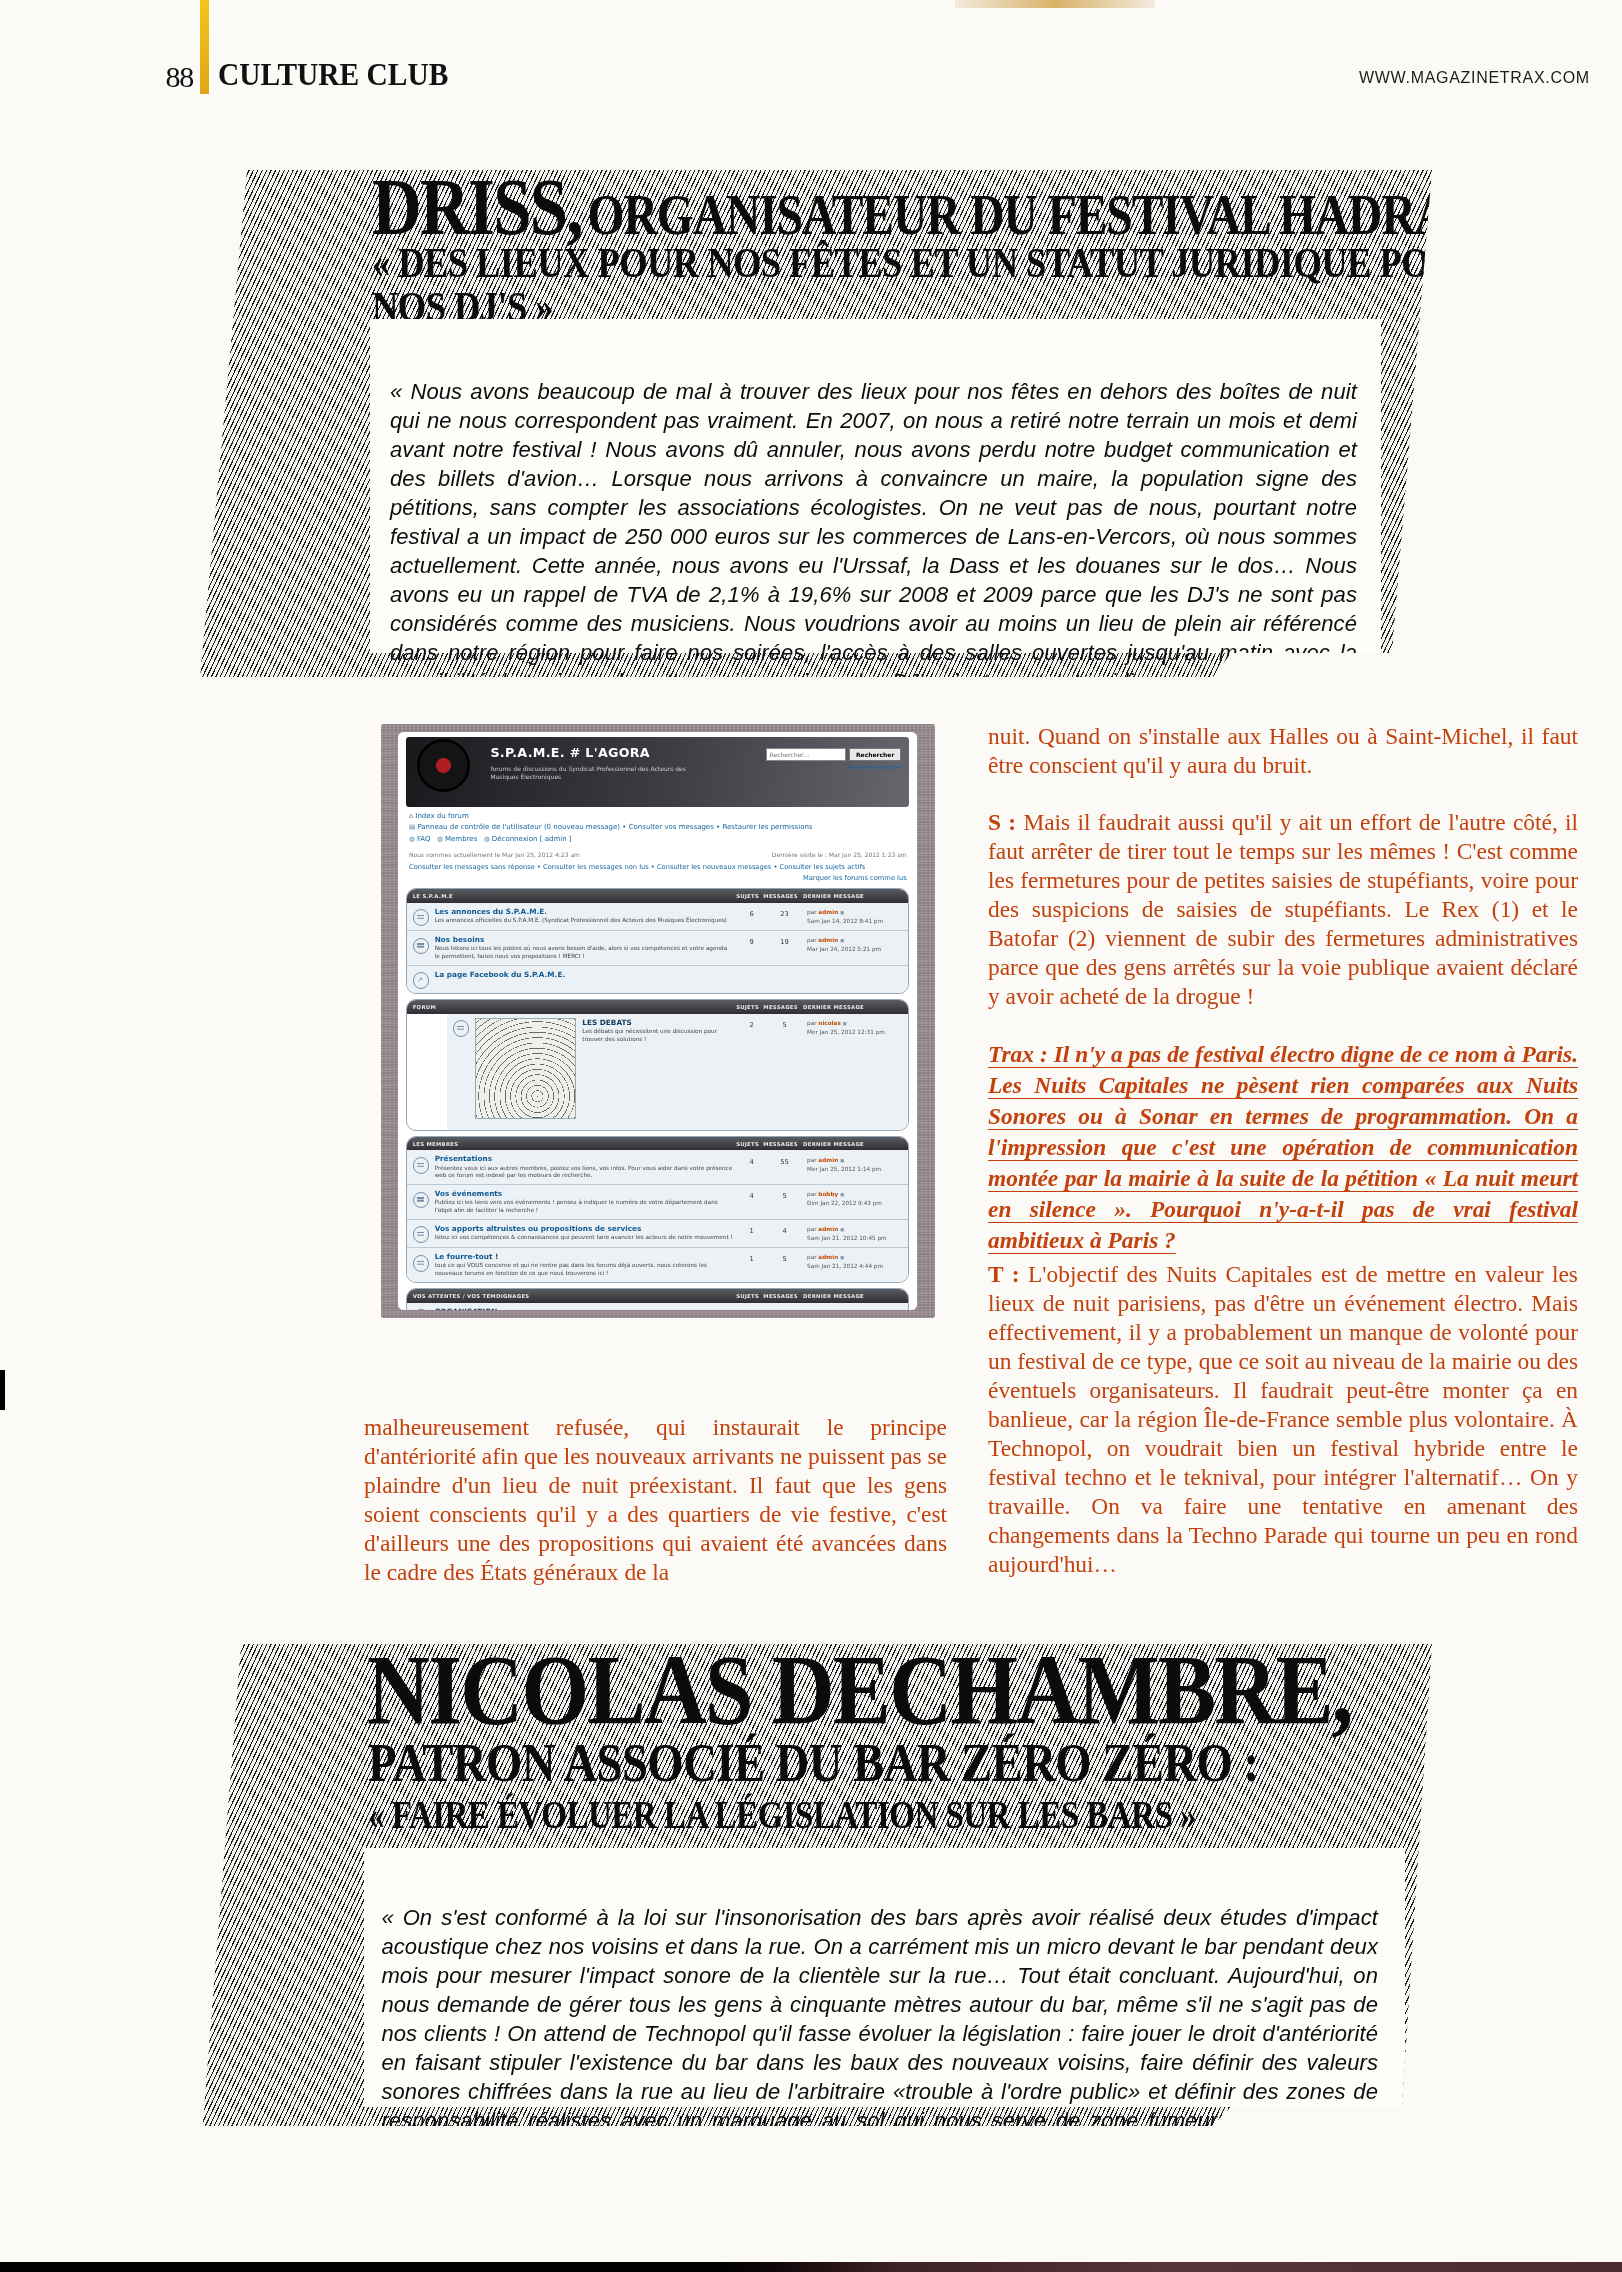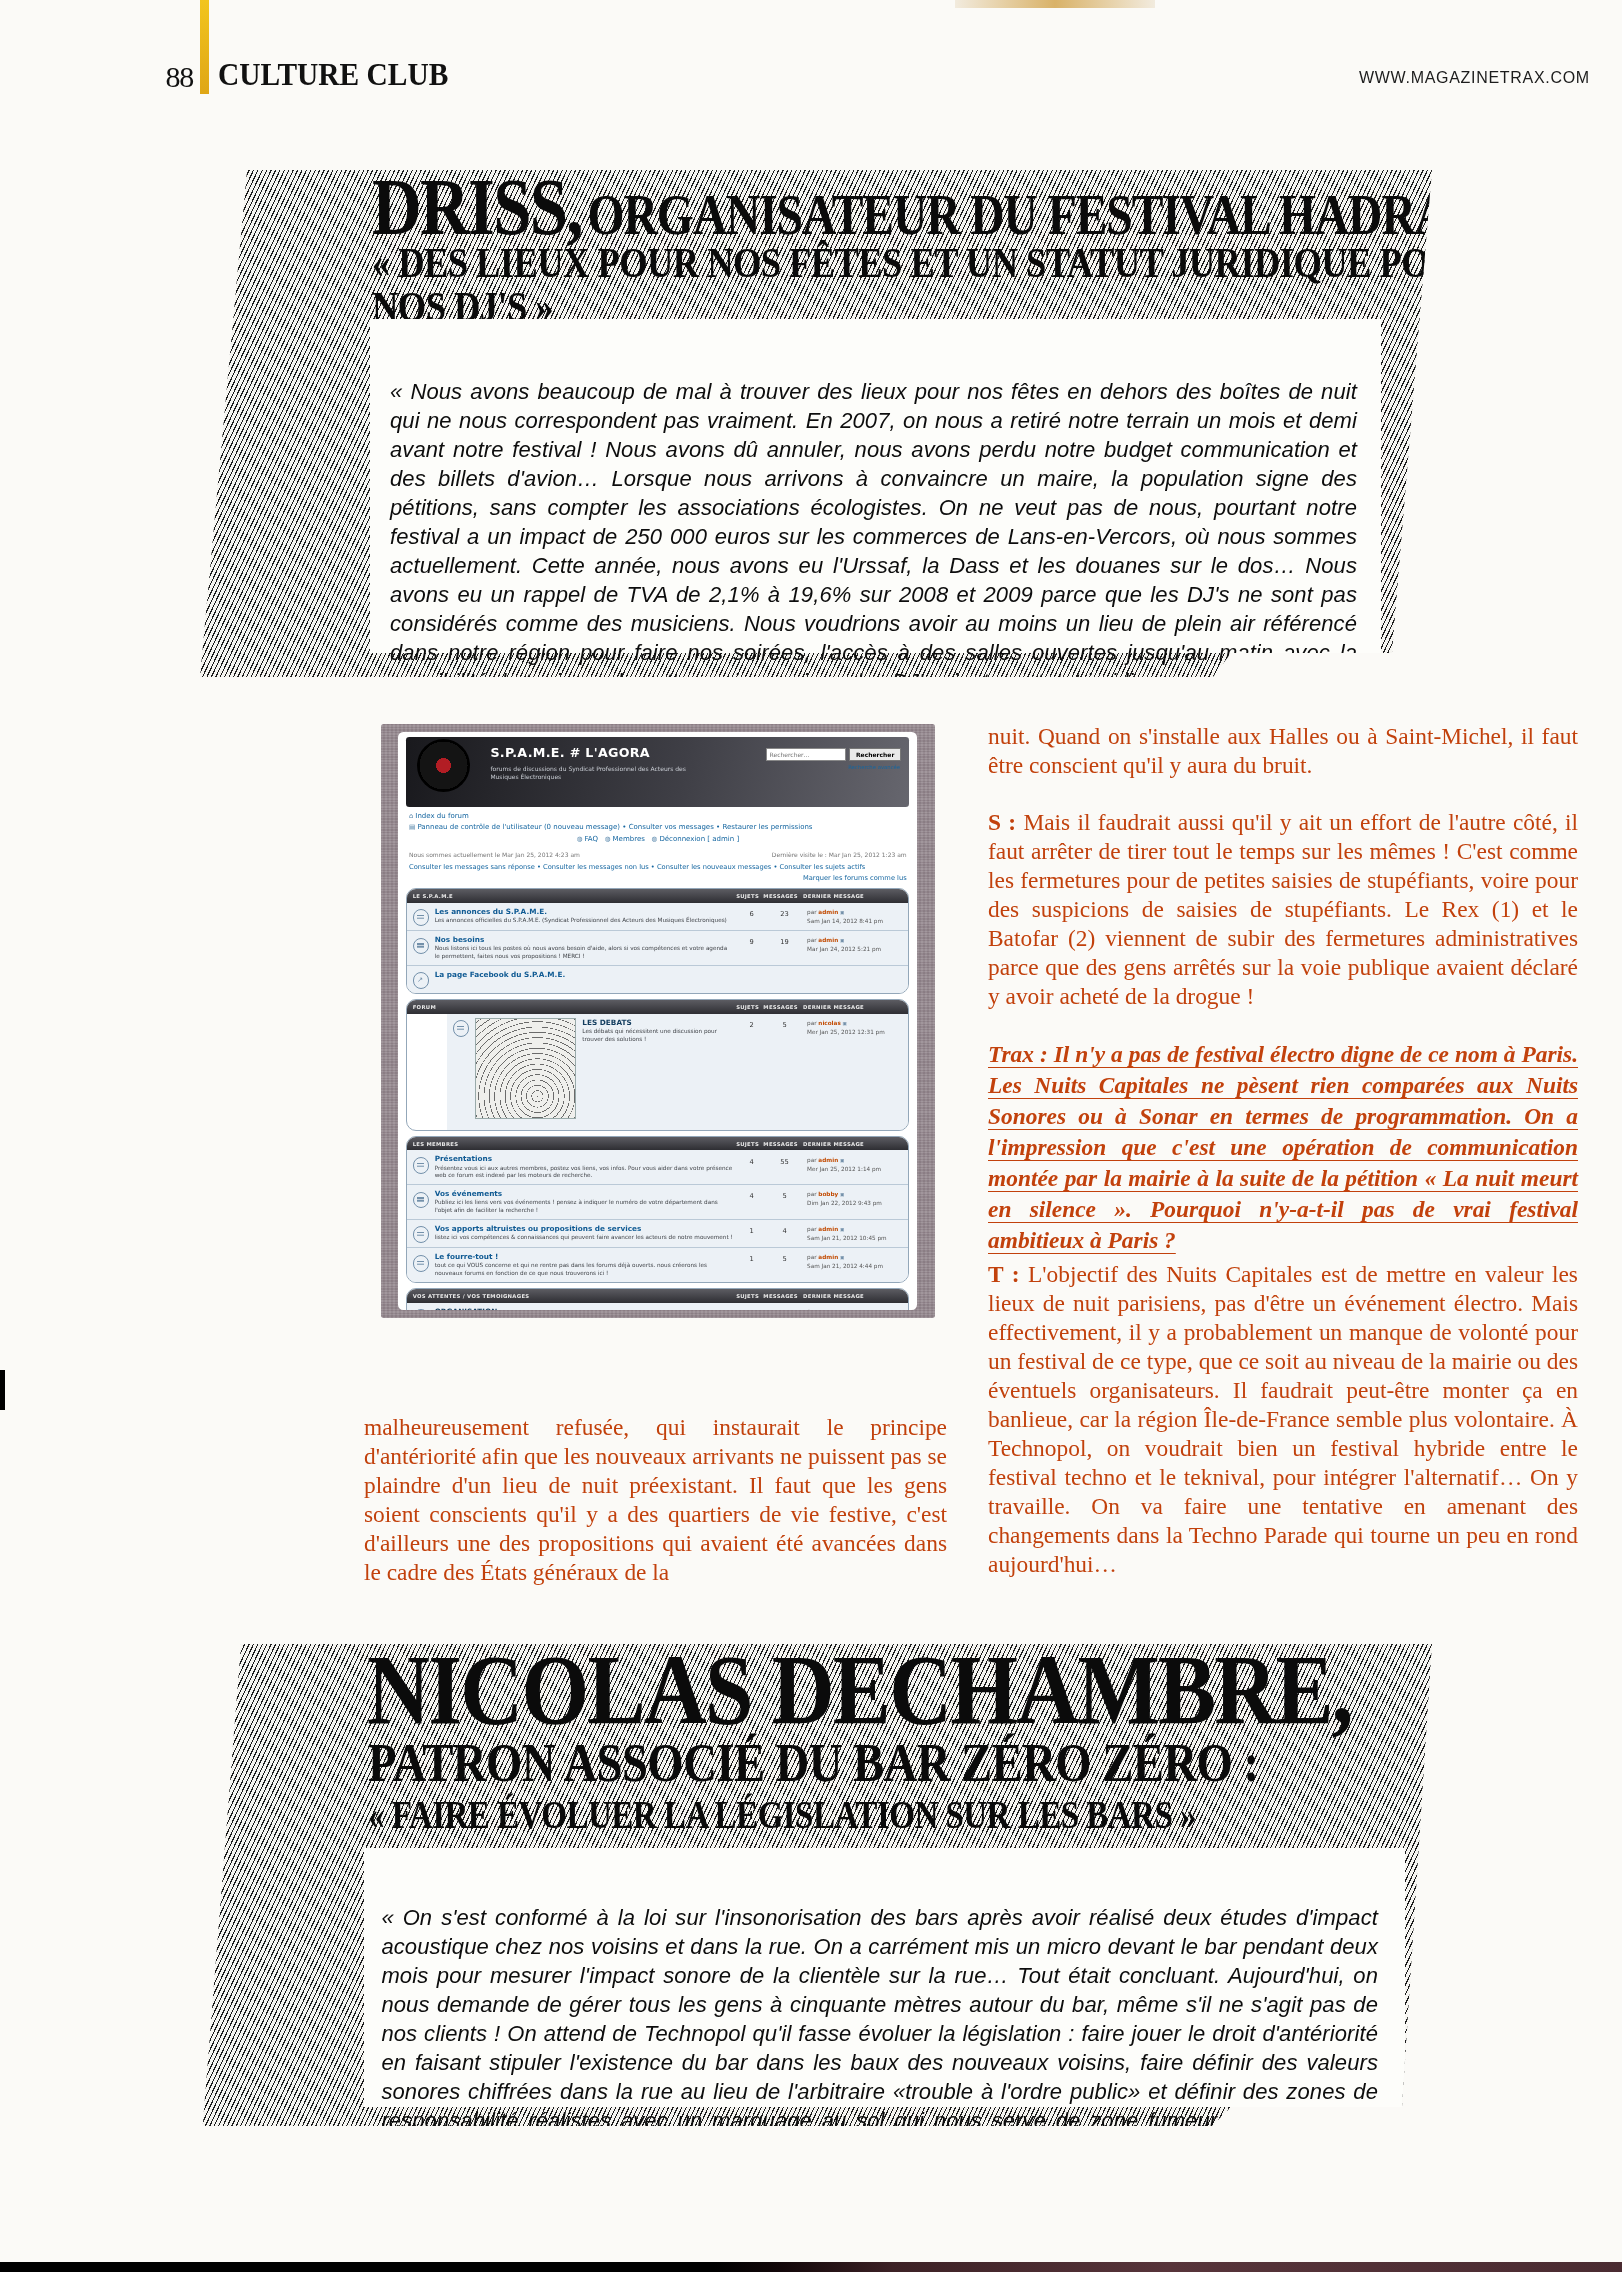--- a/index.html
+++ b/index.html
@@ -70,21 +70,21 @@
   .f-title{position:absolute;left:84px;top:8px;color:#fff;font-size:12.7px;font-weight:700;letter-spacing:0.3px;}
   .f-subtitle{position:absolute;left:84px;top:28px;width:200px;color:#c9cdd4;font-size:6px;line-height:8px;}
   .f-search{position:absolute;right:8px;top:10.7px;display:flex;gap:2.7px;}
   .f-search input{width:73px;height:11.3px;font-size:6px;border:0.7px solid #888;background:#fff;
                   padding:0 2.7px;font-family:"DejaVu Sans",sans-serif;}
   .f-search button{height:12.7px;font-size:6px;font-weight:700;background:#e9e9e9;border:0.7px solid #777;
                    font-family:"DejaVu Sans",sans-serif;}
   .f-adv{position:absolute;right:9.3px;top:27px;color:#d6d9de;font-size:5.3px;}
   .f-nav{padding:4.7px 2.7px 2.7px 2.7px;font-size:7px;color:#1566a0;}
   .f-nav .row{margin-bottom:3.3px;}
-  .f-nav .right{text-align:center;}
+  .f-nav .right{text-align:left;}
   .f-link{color:#1566a0;cursor:pointer;}
   .glyph{color:#4d7fa6;font-size:6.7px;margin-right:2px;}
   .f-status{display:flex;justify-content:space-between;font-size:6px;color:#767676;padding:2px 2.7px 4px 2.7px;}
   .f-quick{font-size:6.7px;color:#1566a0;padding:1.3px 2.7px;}
   .f-quick .right{text-align:right;margin-top:2.7px;}
   .fsec{border:0.7px solid #93a7b9;border-radius:10px;overflow:hidden;margin-top:5.3px;}
   .fsec-h{display:flex;align-items:center;height:13.4px;background:linear-gradient(#5c5c62,#2e2e33);
           color:#e8e8e8;font-size:5.3px;font-weight:700;letter-spacing:0.3px;padding:0 5.3px;}
   .fsec-h .lbl{flex:1;}
   .fsec-h .c1{width:29px;text-align:center;}

